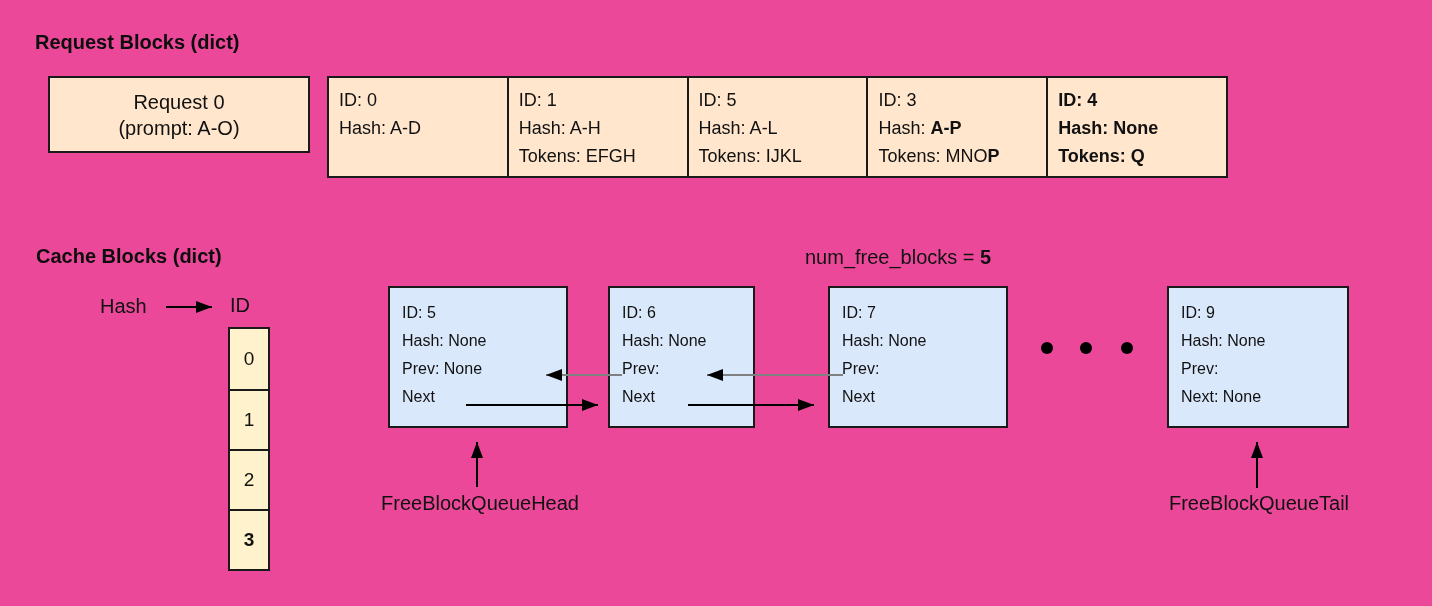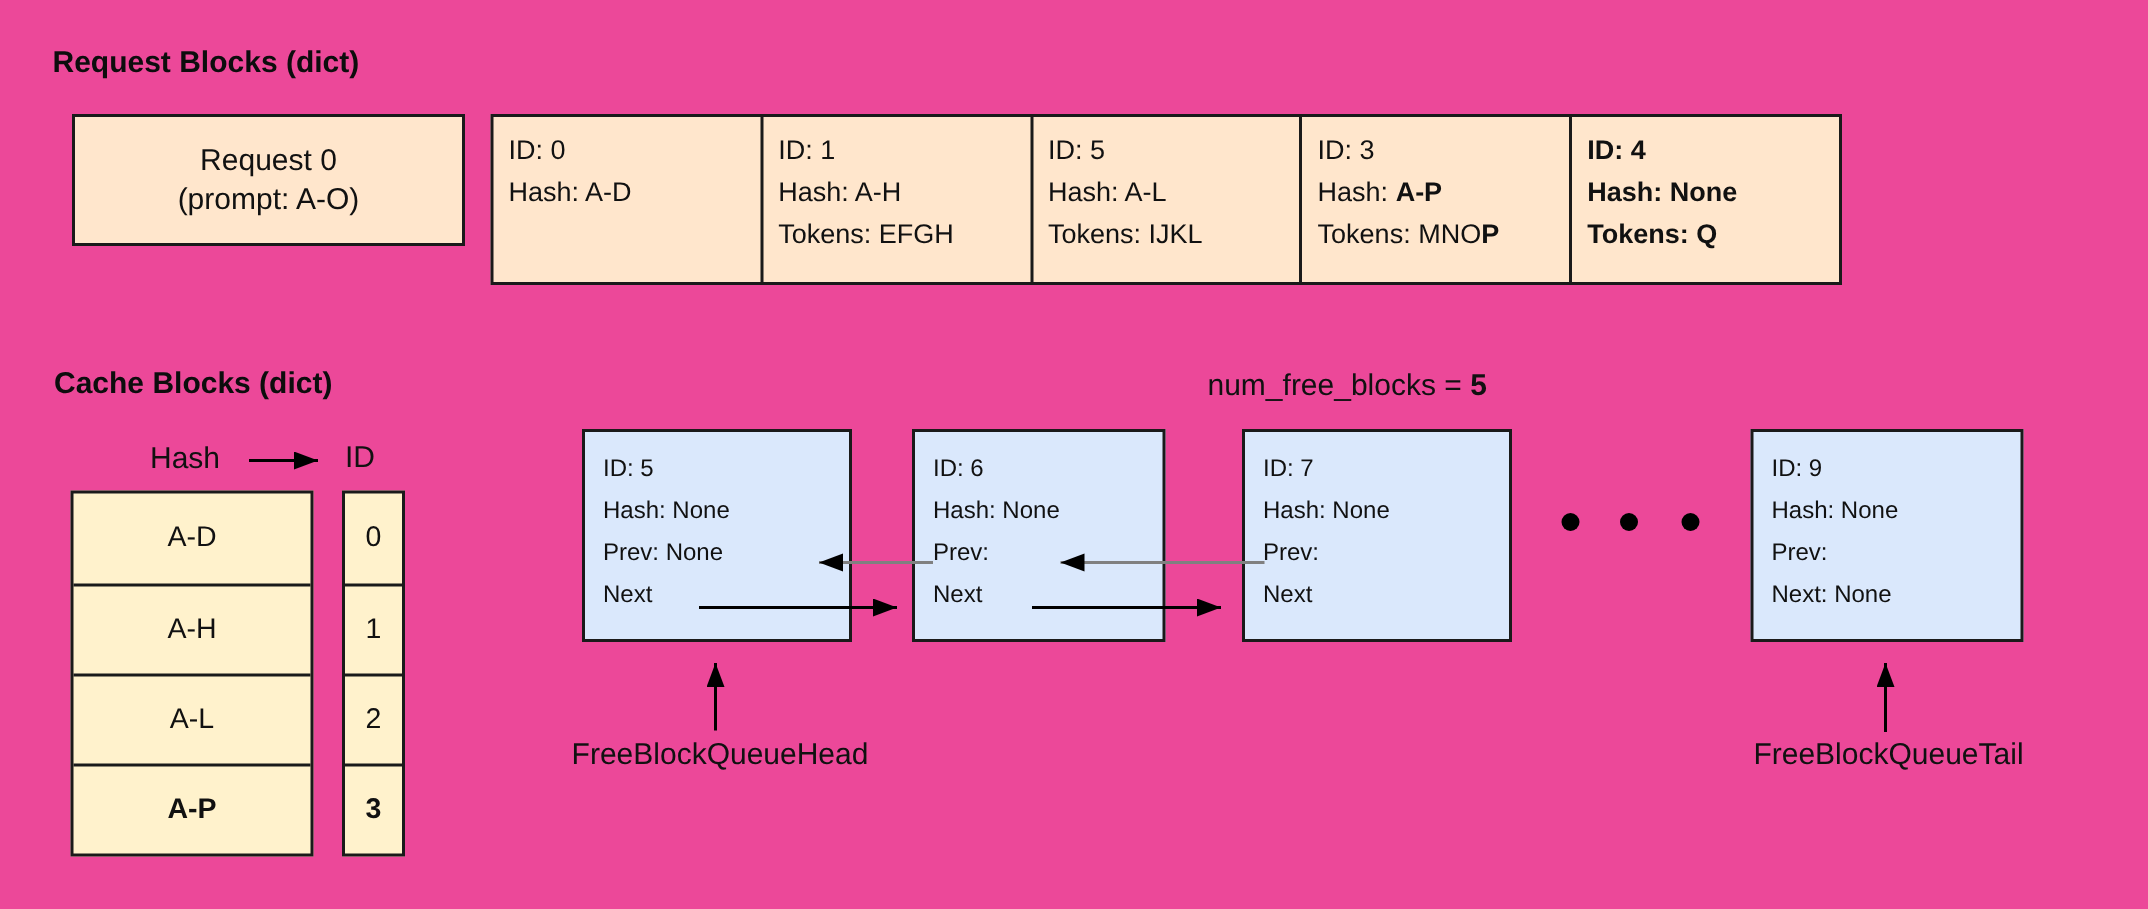--- a/index.html
+++ b/index.html
@@ -10,27 +10,27 @@
     font-family:"Liberation Sans","DejaVu Sans",sans-serif;
     color:#111;
     overflow:hidden;
   }
   .abs{position:absolute;}
   .section-title{
     font-size:20px;font-weight:bold;color:#0d0d0d;white-space:nowrap;
   }
   
   #request-box{
-    left:48px;top:76px;width:262px;height:88px;
+    left:48px;top:76px;width:262px;height:77px;
     background:#ffe6cc;border:2px solid #1a1a1a;
     display:flex;flex-direction:column;align-items:center;justify-content:center;
     font-size:20px;line-height:26px;box-sizing:border-box;text-align:center;
   }
   #request-row{
-    left:327px;top:76px;width:901px;height:114px;
+    left:327px;top:76px;width:901px;height:102px;
     border:2px solid #1a1a1a;background:#ffe6cc;
     display:flex;box-sizing:border-box;
   }
   .req-cell{
     flex:1;box-sizing:border-box;
     padding:8px 6px 0 10px;
     font-size:18px;line-height:28px;white-space:nowrap;
   }
   .req-cell + .req-cell{border-left:2px solid #1a1a1a;}
   .b{font-weight:bold;}
@@ -49,21 +49,21 @@
   .cache-row + .cache-row{border-top:2px solid #1a1a1a;}
   
   #numfree{left:805px;top:246px;font-size:20px;white-space:nowrap;}
   .pool-block{
     top:286px;height:142px;
     background:#dae8fc;border:2px solid #1a1a1a;box-sizing:border-box;
     padding:11px 4px 0 12px;
     font-size:16px;line-height:28px;white-space:nowrap;
   }
   #pool-block-5{left:388px;width:180px;}
-  #pool-block-6{left:608px;width:169px;}
+  #pool-block-6{left:608px;width:147px;}
   #pool-block-7{left:828px;width:180px;}
   #pool-block-9{left:1167px;width:182px;}
   .queue-label{
     top:492px;font-size:20px;white-space:nowrap;transform:translateX(-50%);
   }
   #head-label{left:480px;}
   #tail-label{left:1259px;}
   #arrow-layer{
     position:absolute;left:0;top:0;width:1432px;height:606px;
     pointer-events:none;
@@ -106,26 +106,20 @@
       <div><span></span><span class="b">Hash: None</span></div>
       <div><span></span><span class="b">Tokens: Q</span></div>
     </div>
   </div>
 
   <div class="abs section-title" style="left:36px;top:245px;">Cache Blocks (dict)</div>
 
   <div class="abs" id="cache-hash-label">Hash</div>
   <div class="abs" id="cache-id-label">ID</div>
 
-  <div class="abs cache-col" id="hash-col">
-    <div class="cache-row">A-D</div>
-    <div class="cache-row">A-H</div>
-    <div class="cache-row">A-L</div>
-    <div class="cache-row b">A-P</div>
-  </div>
   <div class="abs cache-col" id="id-col">
     <div class="cache-row">0</div>
     <div class="cache-row">1</div>
     <div class="cache-row">2</div>
     <div class="cache-row b">3</div>
   </div>
 
 
   <div class="abs" id="numfree"><span>num_free_blocks = </span><span class="b">5</span></div>
 

